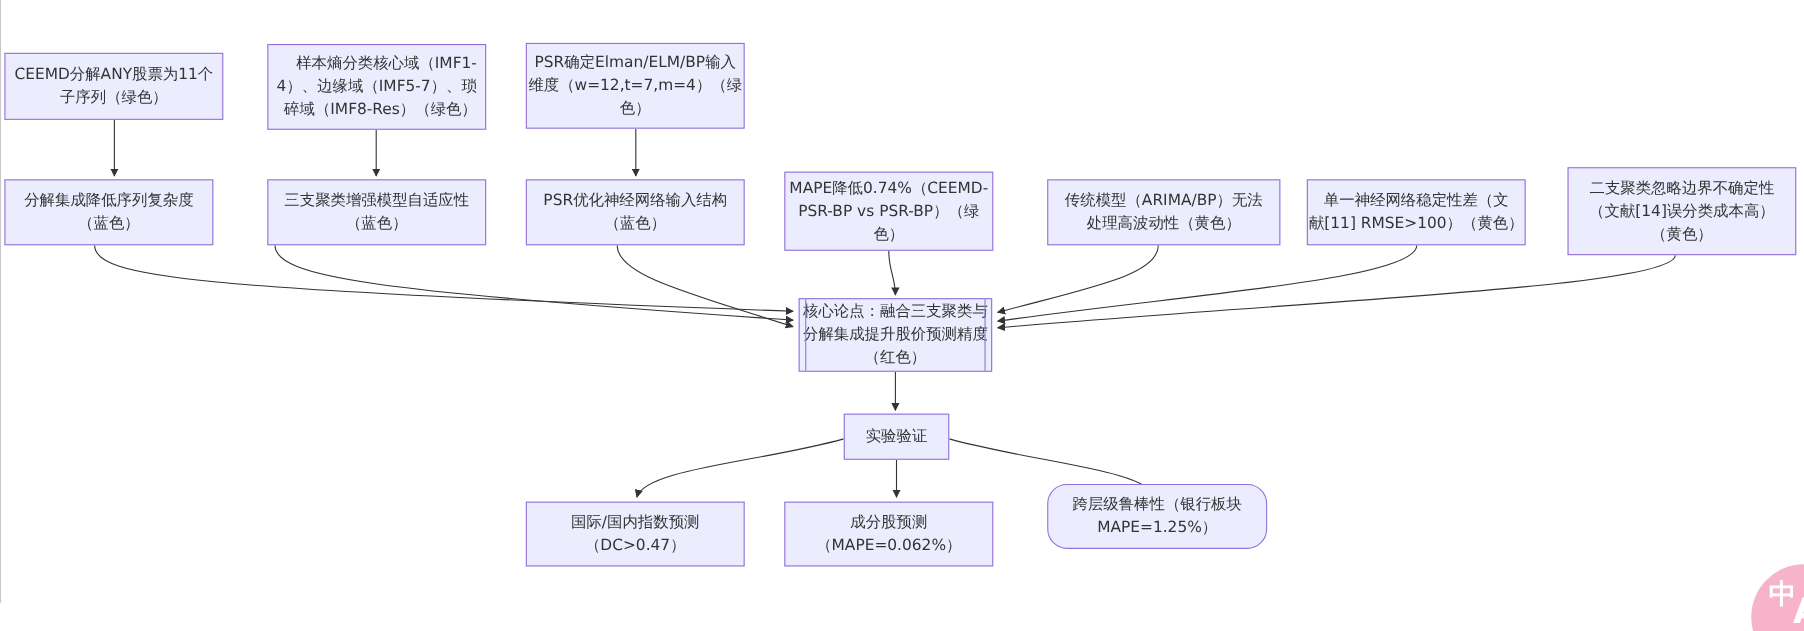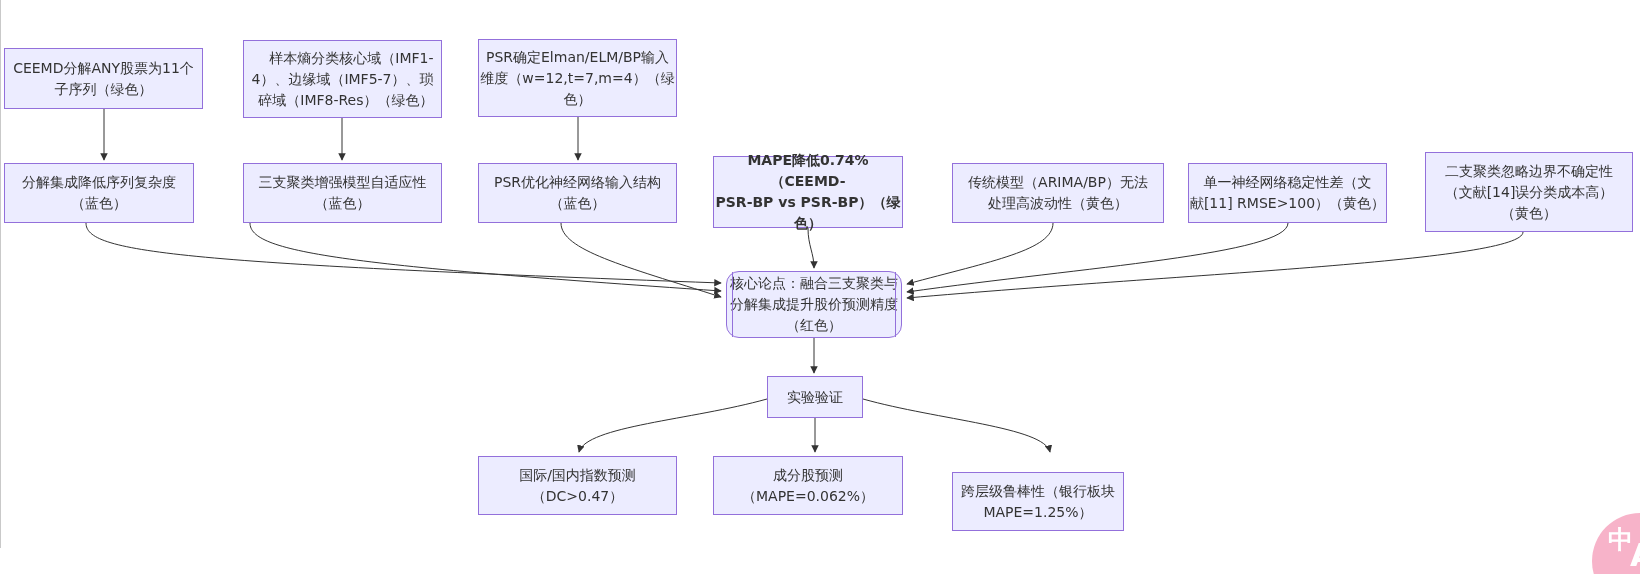--- a/index.html
+++ b/index.html
@@ -94,46 +94,46 @@
   <div class="node" style="left:478px;top:39px;width:199px;height:78px;">PSR确定Elman/ELM/BP输入
 维度（w=12,t=7,m=4）（绿
 色）</div>
 
   <div class="node" style="left:4px;top:163px;width:190px;height:60px;">分解集成降低序列复杂度
 （蓝色）</div>
   <div class="node" style="left:243px;top:163px;width:199px;height:60px;">三支聚类增强模型自适应性
 （蓝色）</div>
   <div class="node" style="left:478px;top:163px;width:199px;height:60px;">PSR优化神经网络输入结构
 （蓝色）</div>
-  <div class="node" style="left:713px;top:156px;width:190px;height:72px;font-weight:bold;">MAPE降低0.74%（CEEMD-
+  <div class="node" style="left:713px;top:156px;width:190px;height:72px;">MAPE降低0.74%（CEEMD-
 PSR-BP vs PSR-BP）（绿
 色）</div>
   <div class="node" style="left:952px;top:163px;width:212px;height:60px;">传统模型（ARIMA/BP）无法
 处理高波动性（黄色）</div>
   <div class="node" style="left:1188px;top:163px;width:199px;height:60px;">单一神经网络稳定性差（文
 献[11] RMSE&gt;100）（黄色）</div>
   <div class="node" style="left:1425px;top:152px;width:208px;height:80px;">二支聚类忽略边界不确定性
 （文献[14]误分类成本高）
 （黄色）</div>
 
-  <div class="node subroutine" style="left:726px;top:271px;width:176px;height:67px;border-radius:13px;">
+  <div class="node subroutine" style="left:726px;top:271px;width:176px;height:67px;">
     <span class="inner-line left"></span>
     <span>核心论点：融合三支聚类与
 分解集成提升股价预测精度
 （红色）</span>
     <span class="inner-line right"></span>
   </div>
 
   <div class="node" style="left:767px;top:376px;width:96px;height:42px;">实验验证</div>
 
   <div class="node" style="left:478px;top:456px;width:199px;height:59px;">国际/国内指数预测
 （DC&gt;0.47）</div>
   <div class="node" style="left:713px;top:456px;width:190px;height:59px;">成分股预测
 （MAPE=0.062%）</div>
-  <div class="node" style="left:952px;top:472px;width:172px;height:59px;">跨层级鲁棒性（银行板块
+  <div class="node" style="left:952px;top:440px;width:200px;height:59px;border-radius:18px;">跨层级鲁棒性（银行板块
 MAPE=1.25%）</div>
 
   <div class="badge">
     <span class="char-top">中</span>
     <span class="char-bottom">A</span>
   </div>
 
 </div>
 
 </body></html>

